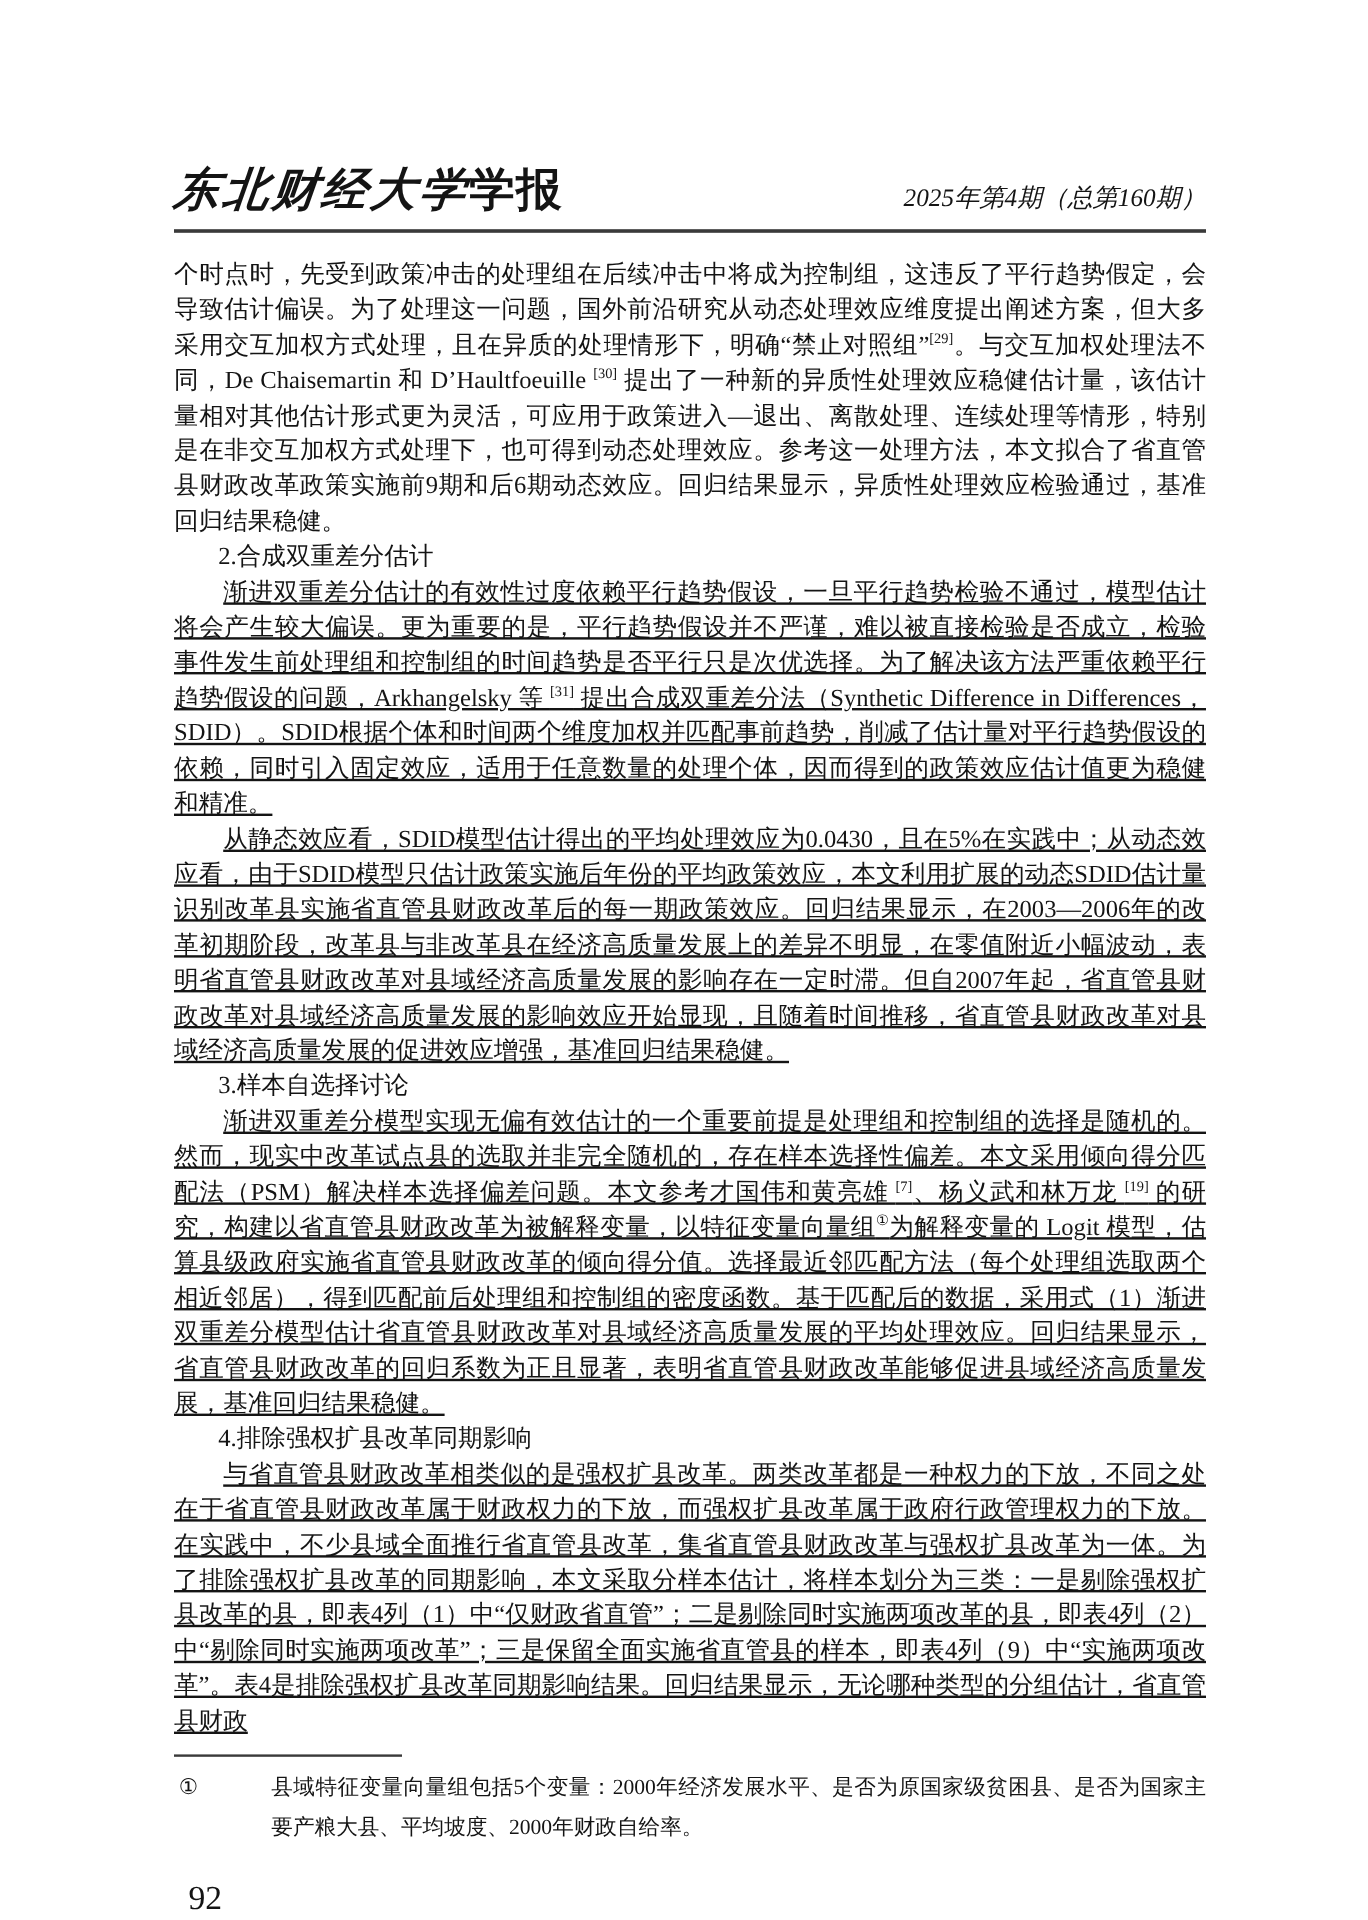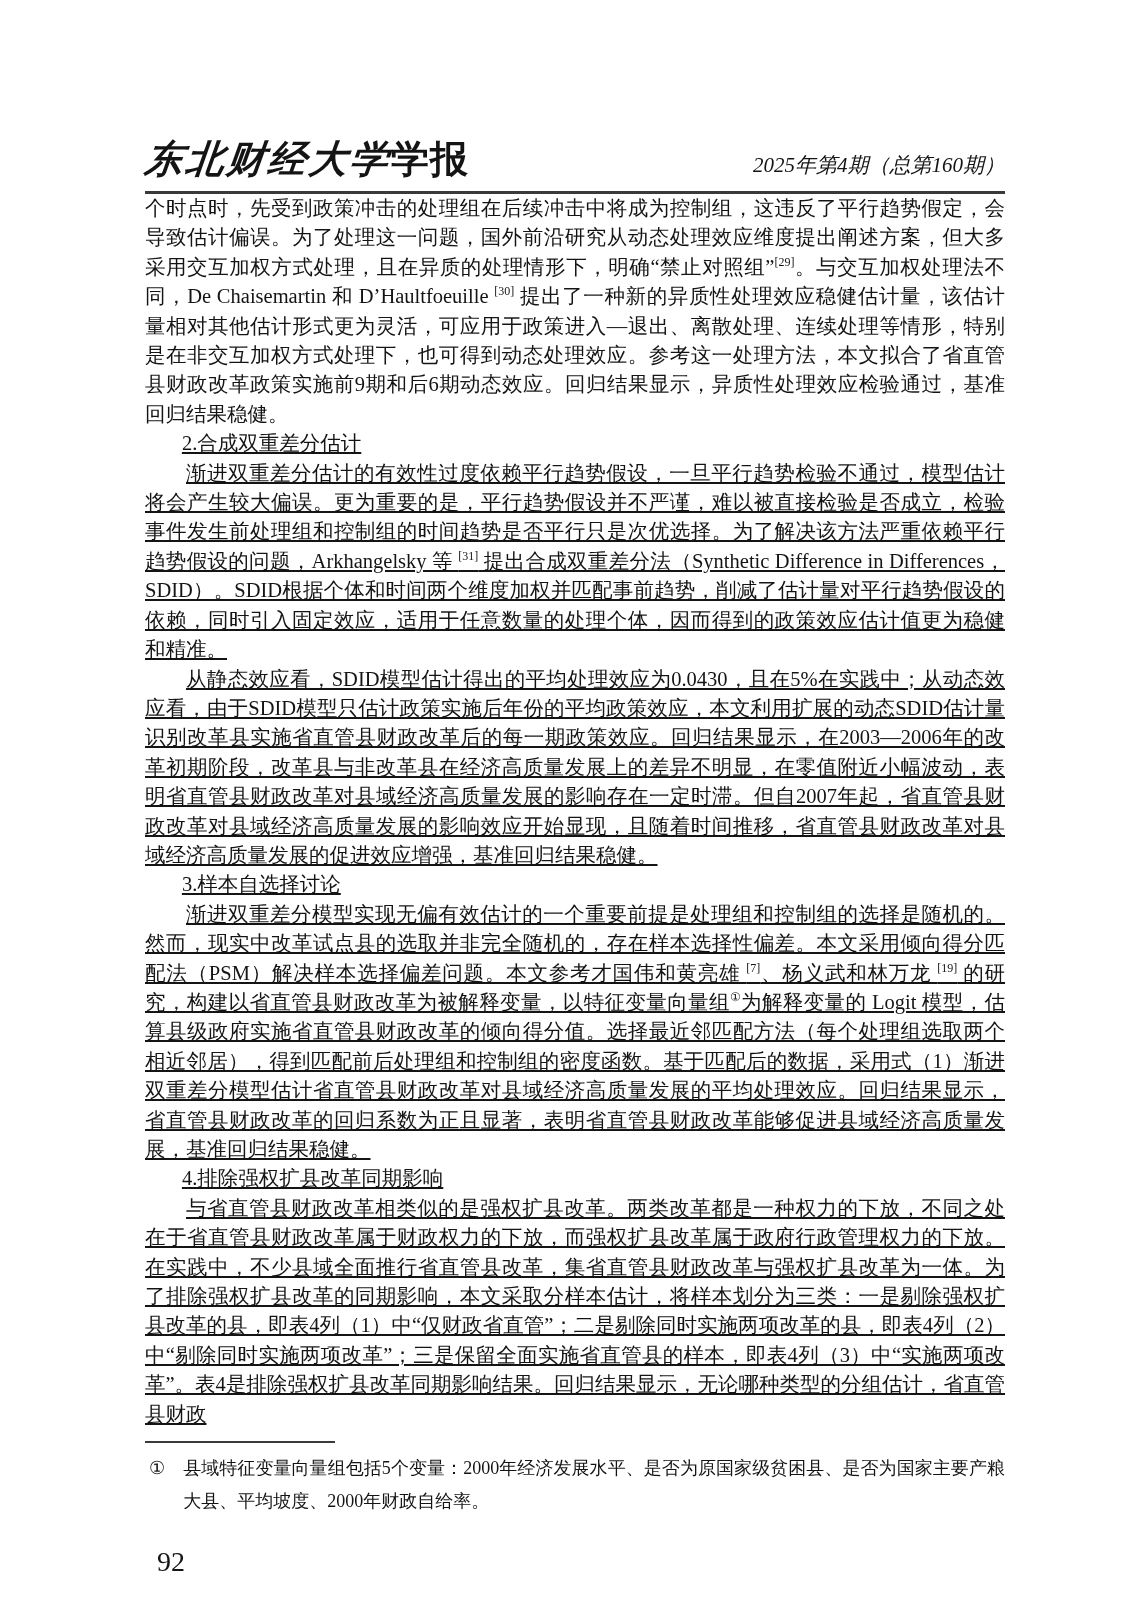--- a/index.html
+++ b/index.html
@@ -44,34 +44,35 @@
   }
   .issue {
     font-size: 21px;
     line-height: 30px;
     padding-bottom: 2px;
     white-space: nowrap;
     font-style: italic;
   }
   
   .article-body {
+    margin-top: 21px;
     font-size: 20.5px;
     line-height: 29.4px;
     text-align: justify;
     letter-spacing: 0;
   }
   .article-body p.blk,
   .article-body h3.blk {
     margin: 0;
     padding: 0;
     font-size: 20.5px;
     font-weight: normal;
   }
   .para.indent { text-indent: 2em; text-decoration: underline; }
-  .heading { text-indent: 1.8em; text-decoration: underline; }
+  .heading { text-indent: 1.8em; }
   sup.ref {
     font-size: 12px;
     line-height: 0;
     vertical-align: super;
     letter-spacing: 0;
   }
   
   .footnote-sep {
     width: 190px;
     border-top: 2px solid #3a3a3a;
@@ -85,20 +86,21 @@
     color: #141414;
   }
   .fn-marker {
     flex: 0 0 auto;
     padding-left: 4px;
     margin-right: 18px;
   }
   .fn-text {
     flex: 1 1 auto;
     text-align: justify;
+    margin-left: 43px;
   }
   
   .page-number {
     margin-top: 28px;
     padding-left: 12px;
     font-size: 28px;
   }
 </style>
 </head>
 <body>
@@ -113,21 +115,21 @@
   </div>
 
   <div class="article-body">
       <p class="blk para">个时点时，先受到政策冲击的处理组在后续冲击中将成为控制组，这违反了平行趋势假定，会导致估计偏误。为了处理这一问题，国外前沿研究从动态处理效应维度提出阐述方案，但大多采用交互加权方式处理，且在异质的处理情形下，明确“禁止对照组”<sup class="ref">[29]</sup>。与交互加权处理法不同，De Chaisemartin 和 D’Haultfoeuille <sup class="ref">[30]</sup> 提出了一种新的异质性处理效应稳健估计量，该估计量相对其他估计形式更为灵活，可应用于政策进入—退出、离散处理、连续处理等情形，特别是在非交互加权方式处理下，也可得到动态处理效应。参考这一处理方法，本文拟合了省直管县财政改革政策实施前9期和后6期动态效应。回归结果显示，异质性处理效应检验通过，基准回归结果稳健。</p>
       <h3 class="blk heading">2.合成双重差分估计</h3>
       <p class="blk para indent">渐进双重差分估计的有效性过度依赖平行趋势假设，一旦平行趋势检验不通过，模型估计将会产生较大偏误。更为重要的是，平行趋势假设并不严谨，难以被直接检验是否成立，检验事件发生前处理组和控制组的时间趋势是否平行只是次优选择。为了解决该方法严重依赖平行趋势假设的问题，Arkhangelsky 等 <sup class="ref">[31]</sup> 提出合成双重差分法（Synthetic Difference in Differences，SDID）。SDID根据个体和时间两个维度加权并匹配事前趋势，削减了估计量对平行趋势假设的依赖，同时引入固定效应，适用于任意数量的处理个体，因而得到的政策效应估计值更为稳健和精准。</p>
       <p class="blk para indent">从静态效应看，SDID模型估计得出的平均处理效应为0.0430，且在5%在实践中；从动态效应看，由于SDID模型只估计政策实施后年份的平均政策效应，本文利用扩展的动态SDID估计量识别改革县实施省直管县财政改革后的每一期政策效应。回归结果显示，在2003—2006年的改革初期阶段，改革县与非改革县在经济高质量发展上的差异不明显，在零值附近小幅波动，表明省直管县财政改革对县域经济高质量发展的影响存在一定时滞。但自2007年起，省直管县财政改革对县域经济高质量发展的影响效应开始显现，且随着时间推移，省直管县财政改革对县域经济高质量发展的促进效应增强，基准回归结果稳健。</p>
       <h3 class="blk heading">3.样本自选择讨论</h3>
       <p class="blk para indent">渐进双重差分模型实现无偏有效估计的一个重要前提是处理组和控制组的选择是随机的。然而，现实中改革试点县的选取并非完全随机的，存在样本选择性偏差。本文采用倾向得分匹配法（PSM）解决样本选择偏差问题。本文参考才国伟和黄亮雄 <sup class="ref">[7]</sup>、杨义武和林万龙 <sup class="ref">[19]</sup> 的研究，构建以省直管县财政改革为被解释变量，以特征变量向量组<sup class="ref">①</sup>为解释变量的 Logit 模型，估算县级政府实施省直管县财政改革的倾向得分值。选择最近邻匹配方法（每个处理组选取两个相近邻居），得到匹配前后处理组和控制组的密度函数。基于匹配后的数据，采用式（1）渐进双重差分模型估计省直管县财政改革对县域经济高质量发展的平均处理效应。回归结果显示，省直管县财政改革的回归系数为正且显著，表明省直管县财政改革能够促进县域经济高质量发展，基准回归结果稳健。</p>
       <h3 class="blk heading">4.排除强权扩县改革同期影响</h3>
-      <p class="blk para indent">与省直管县财政改革相类似的是强权扩县改革。两类改革都是一种权力的下放，不同之处在于省直管县财政改革属于财政权力的下放，而强权扩县改革属于政府行政管理权力的下放。在实践中，不少县域全面推行省直管县改革，集省直管县财政改革与强权扩县改革为一体。为了排除强权扩县改革的同期影响，本文采取分样本估计，将样本划分为三类：一是剔除强权扩县改革的县，即表4列（1）中“仅财政省直管”；二是剔除同时实施两项改革的县，即表4列（2）中“剔除同时实施两项改革”；三是保留全面实施省直管县的样本，即表4列（3）中“实施两项改革”。表4是排除强权扩县改革同期影响结果。回归结果显示，无论哪种类型的分组估计，省直管县财政</p>
+      <p class="blk para indent">与省直管县财政改革相类似的是强权扩县改革。两类改革都是一种权力的下放，不同之处在于省直管县财政改革属于财政权力的下放，而强权扩县改革属于政府行政管理权力的下放。在实践中，不少县域全面推行省直管县改革，集省直管县财政改革与强权扩县改革为一体。为了排除强权扩县改革的同期影响，本文采取分样本估计，将样本划分为三类：一是剔除强权扩县改革的县，即表4列（1）中“仅财政省直管”；二是剔除同时实施两项改革的县，即表4列（2）中“剔除同时实施两项改革”；三是保留全面实施省直管县的样本，即表4列（9）中“实施两项改革”。表4是排除强权扩县改革同期影响结果。回归结果显示，无论哪种类型的分组估计，省直管县财政</p>
     </div>
 
   <div class="footnote-sep"></div>
 
   <div class="footnote">
     <span class="fn-marker">①</span>
     <span class="fn-text">县域特征变量向量组包括5个变量：2000年经济发展水平、是否为原国家级贫困县、是否为国家主要产粮大县、平均坡度、2000年财政自给率。</span>
   </div>
 
   <div class="page-number">92</div>

